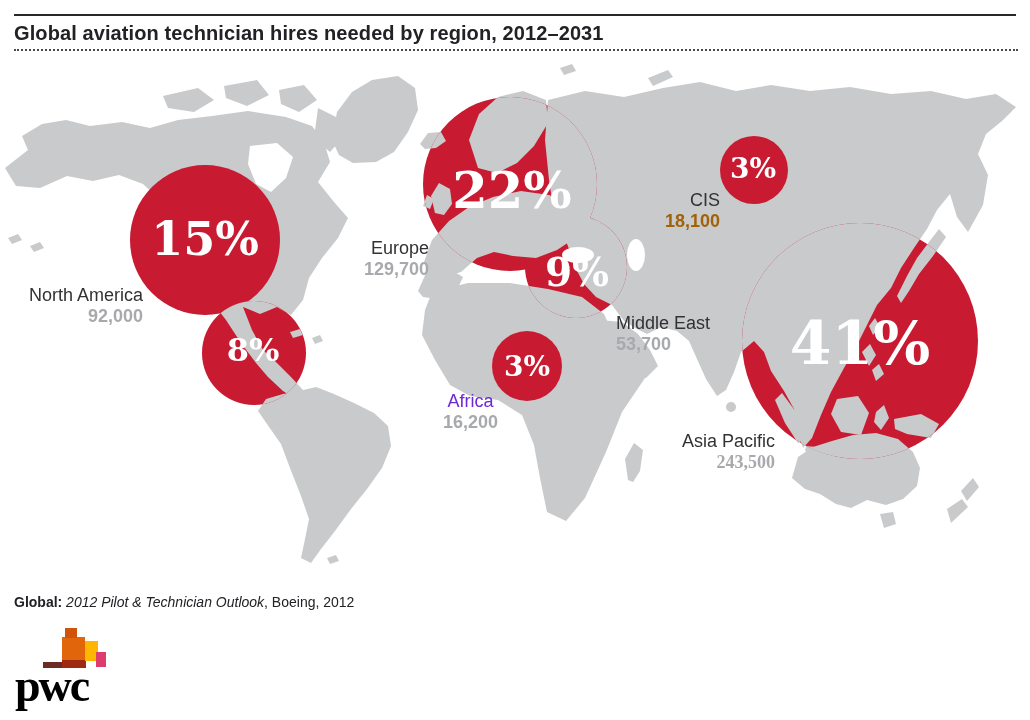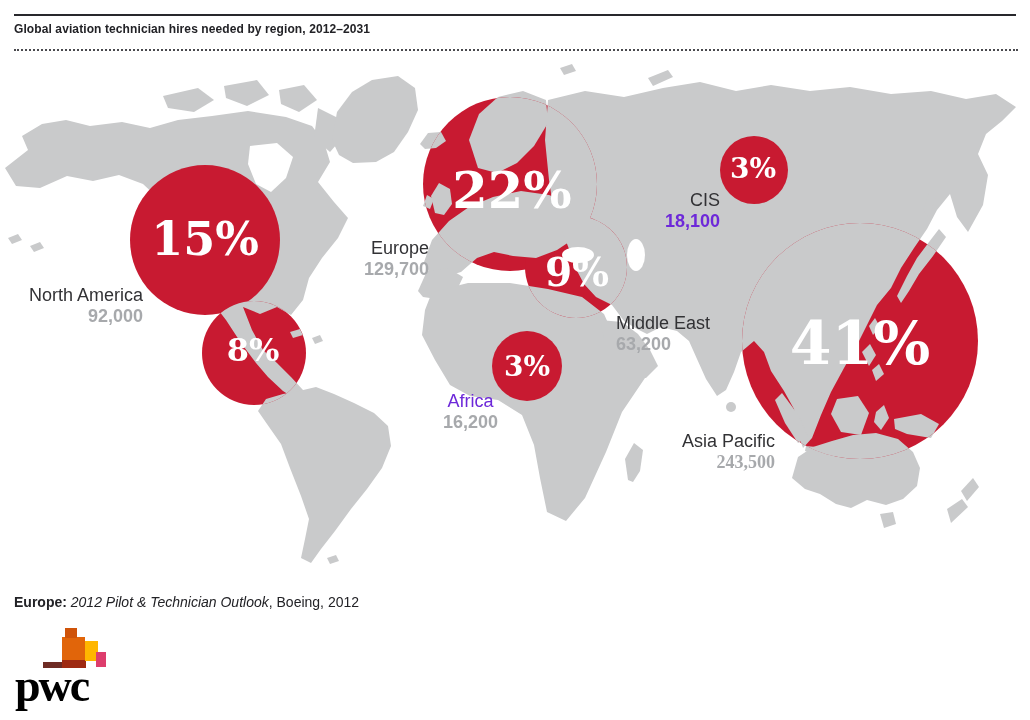--- a/index.html
+++ b/index.html
@@ -1,20 +1,20 @@
 <!DOCTYPE html>
 <html><head>
 <meta charset="utf-8">
 <style>
   html,body{margin:0;padding:0;background:#fff;}
   .page{position:relative;width:1030px;height:720px;background:#fff;overflow:hidden;
         font-family:"Liberation Sans","DejaVu Sans",sans-serif;}
   
   .top-rule{position:absolute;left:14px;right:14px;top:14px;height:2px;background:#28282c;}
-  .page-title{position:absolute;left:14px;top:22px;margin:0;font-size:12px;font-weight:700;
+  .page-title{position:absolute;left:14px;top:22px;margin:0;font-size:20px;font-weight:700;
               color:#222226;letter-spacing:.1px;}
   .dotted-rule{position:absolute;left:14px;right:12px;top:49px;height:0;
                border-top:2px dotted #4a4a4e;}
   
   .map-svg{position:absolute;left:0;top:0;width:1030px;height:720px;}
   .land{fill:var(--landfill,#c9cacb);}
   .sea{fill:var(--seafill,#ffffff);}
   .overlay{position:absolute;left:0;top:0;width:1030px;height:720px;}
   .pct{position:absolute;transform:translate(-50%,-50%);color:#ffffff;
        font-family:"DejaVu Serif","Liberation Serif",serif;font-weight:700;line-height:1;
@@ -120,40 +120,40 @@
       </div>
       <div class="pct" style="left: 253px; top: 350px; font-size: 32px;">8%</div>
       <div class="pct" style="left: 512px; top: 190px; font-size: 51px;">22%</div>
       <div class="rlabel" style="right: 601px; text-align: right; top: 238px;">
         <div class="rname" style="color: rgb(50, 50, 53);">Europe</div>
         <div class="rvalue" style="color: rgb(167, 169, 172);">129,700</div>
       </div>
       <div class="pct" style="left: 577px; top: 272px; font-size: 39px;">9%</div>
       <div class="rlabel" style="left: 616px; top: 313px;">
         <div class="rname" style="color: rgb(50, 50, 53);">Middle East</div>
-        <div class="rvalue" style="color: rgb(167, 169, 172);">63,200</div>
+        <div class="rvalue" style="color: rgb(167, 169, 172);">53,700</div>
       </div>
       <div class="pct" style="left: 527px; top: 367px; font-size: 28px;">3%</div>
       <div class="rlabel" style="right: 532px; text-align: right; top: 391px;">
         <div class="rname" style="color: #6d28d9; text-align: center;">Africa</div>
         <div class="rvalue" style="color: rgb(167, 169, 172);">16,200</div>
       </div>
       <div class="pct" style="left: 753px; top: 169px; font-size: 28px;">3%</div>
       <div class="rlabel" style="right: 310px; text-align: right; top: 190px;">
         <div class="rname" style="color: rgb(50, 50, 53);">CIS</div>
-        <div class="rvalue" style="color: #6d28d9;">18,100</div>
+        <div class="rvalue" style="color: #a16207;">18,100</div>
       </div>
       <div class="pct" style="left: 860px; top: 343px; font-size: 60px;">41%</div>
       <div class="rlabel" style="right: 255px; text-align: right; top: 431px;">
         <div class="rname" style="color: rgb(50, 50, 53);">Asia Pacific</div>
         <div class="rvalue" style="color: rgb(167, 169, 172); font-family: Liberation Serif, serif;">243,500</div>
       </div>
     </div>
 
-  <p class="source"><span class="b">Europe:</span><span class="i"> 2012 Pilot &amp; Technician Outlook</span><span>, Boeing, 2012</span></p>
+  <p class="source"><span class="b">Global:</span><span class="i"> 2012 Pilot &amp; Technician Outlook</span><span>, Boeing, 2012</span></p>
 
   <div>
     <div class="logo-block" style="left:43px;top:662px;width:24px;height:6px;background:#6e2b24;"></div>
     <div class="logo-block" style="left:62px;top:660px;width:24px;height:8px;background:#9e2a12;"></div>
     <div class="logo-block" style="left:62px;top:637px;width:23px;height:23px;background:#e1650a;"></div>
     <div class="logo-block" style="left:65px;top:628px;width:12px;height:10px;background:#cf5309;"></div>
     <div class="logo-block" style="left:85px;top:641px;width:13px;height:20px;background:#ffb600;"></div>
     <div class="logo-block" style="left:96px;top:652px;width:10px;height:15px;background:#dd3d6d;"></div>
     <div class="logo-wordmark">pwc</div>
   </div>

